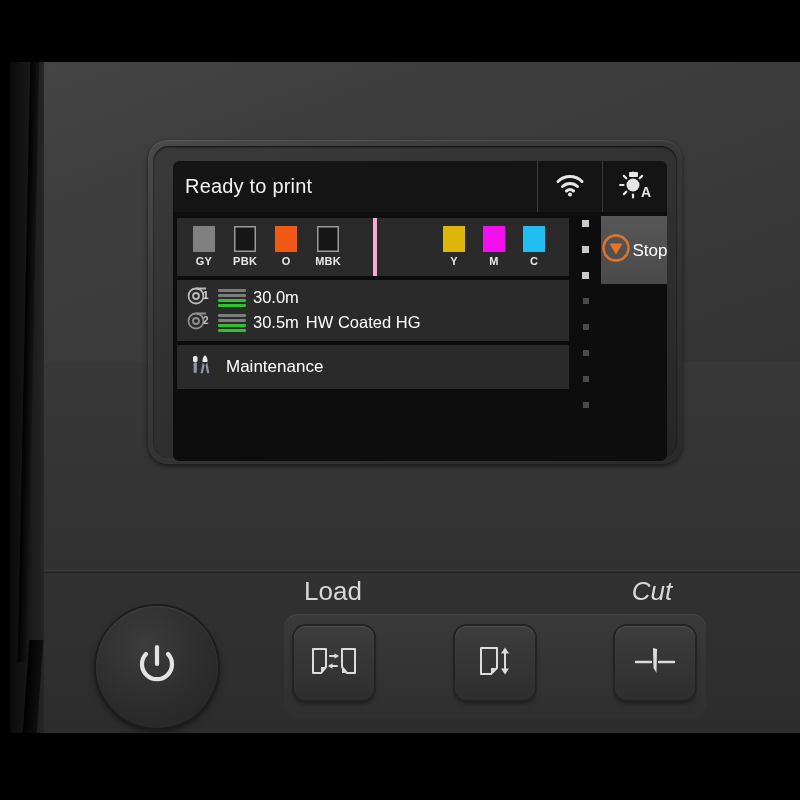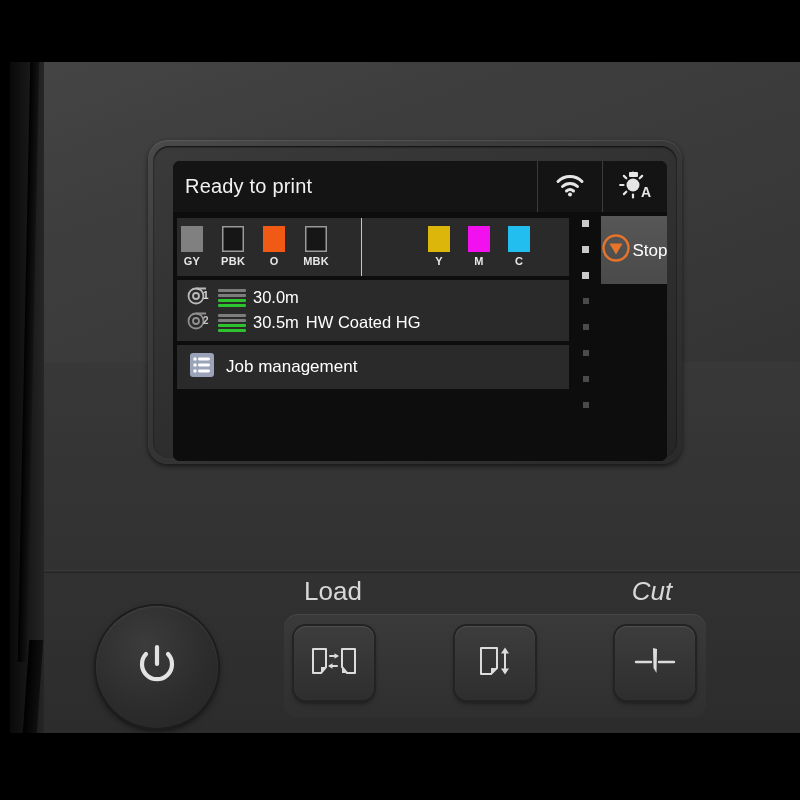--- a/index.html
+++ b/index.html
@@ -88,21 +88,21 @@
     display:flex;flex-direction:row;align-items:center;justify-content:center;gap:2px;
   }
   .stop-label{color:#fff;font-size:17px;line-height:1;}
 
   
   .ink-row{
     margin:0 4px;height:58px;background:#2a2a2a;
     display:flex;align-items:stretch;
   }
   .ink-group{display:flex;align-items:flex-start;padding-top:8px;}
-  .ink-group.g1{width:180px;padding-left:4px;gap:18px;border-right:1px solid #f9a8d4;}
+  .ink-group.g1{width:180px;padding-left:16px;gap:18px;border-right:4px solid #f9a8d4;}
   .ink-group.g2{flex:1;padding-left:66px;gap:18px;}
   .ink{display:flex;flex-direction:column;align-items:center;gap:3px;}
   .ink .sw{width:22px;height:26px;}
   .ink .nm{color:#e8e8e8;font-size:11px;font-weight:bold;letter-spacing:.3px;}
 
   
   .media-block{margin:4px 4px 0 4px;background:#2a2a2a;padding:5px 0 6px 0;}
   .media-row{height:25px;display:flex;align-items:center;padding-left:10px;gap:7px;}
   .bars{display:flex;flex-direction:column;gap:2px;width:28px;}
   .bars i{display:block;height:3px;border-radius:1px;}
@@ -264,37 +264,33 @@
                     <i class="gy"></i>
                     <i class="gn"></i>
                     <i class="gn"></i>
                 </span>
                 <span class="media-text">30.5m</span>
                 <span class="media-text">HW Coated HG</span>
               </div>
 
             </div>
 
-
             <div class="menu-row">
               <span>
                 <svg width="26" height="26" viewBox="0 0 26 26">
-                  <rect x="1" y="1" width="24" height="24" rx="3" fill="#9aa3b8"></rect>
-                  <g fill="#ffffff">
-                    <rect x="4.5" y="5.5" width="3" height="3" rx="0.6"></rect>
-                    <rect x="9" y="5.5" width="12" height="3" rx="1.4"></rect>
-                    <rect x="4.5" y="11.5" width="3" height="3" rx="0.6"></rect>
-                    <rect x="9" y="11.5" width="12" height="3" rx="1.4"></rect>
-                    <rect x="4.5" y="17.5" width="3" height="3" rx="0.6"></rect>
-                    <rect x="9" y="17.5" width="12" height="3" rx="1.4"></rect>
-                  </g>
+                  <rect x="4" y="4" width="4.5" height="6" rx="1.6" fill="#e9e9ef"></rect>
+                  <rect x="4.6" y="10" width="3.3" height="11" rx="1.5" fill="#8f96ab"></rect>
+                  <path d="M15.5 3.5 C13.6 6 13.2 8 13.6 10 L18.4 10 C18.8 8 18.4 6 16.5 3.5 Z" fill="#e9e9ef"></path>
+                  <path d="M13.8 10.6 L11.6 21.2 L13.9 21.2 L15.5 13 Z" fill="#8f96ab"></path>
+                  <path d="M18.2 10.6 L20.4 21.2 L18.1 21.2 L16.5 13 Z" fill="#8f96ab"></path>
                 </svg>
               </span>
-              <span class="menu-label">Job management</span>
+              <span class="menu-label">Maintenance</span>
             </div>
+
 
           </div>
 
           <div class="rail">
             <span class="dot" style="top:4px"></span>
             <span class="dot" style="top:30px"></span>
             <span class="dot" style="top:56px"></span>
             <span class="dot dim" style="top:82px"></span>
             <span class="dot dim" style="top:108px"></span>
             <span class="dot dim" style="top:134px"></span>

